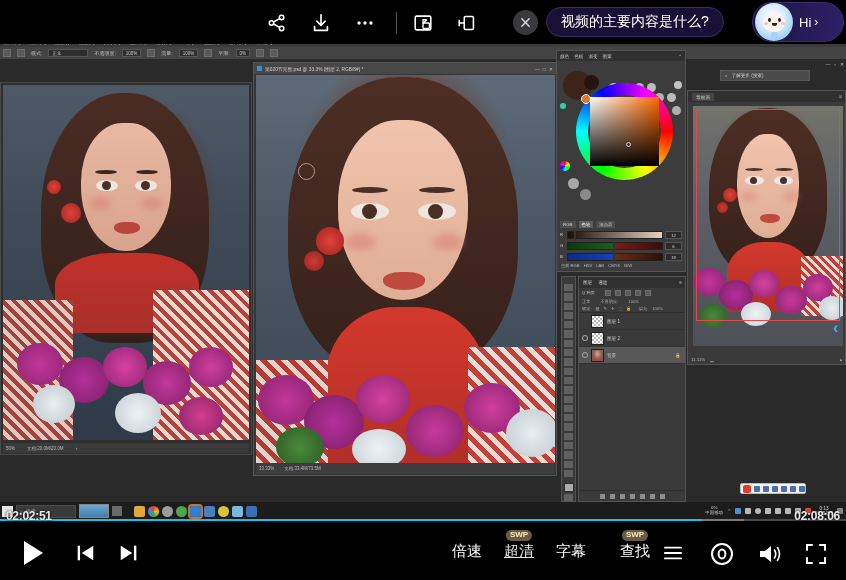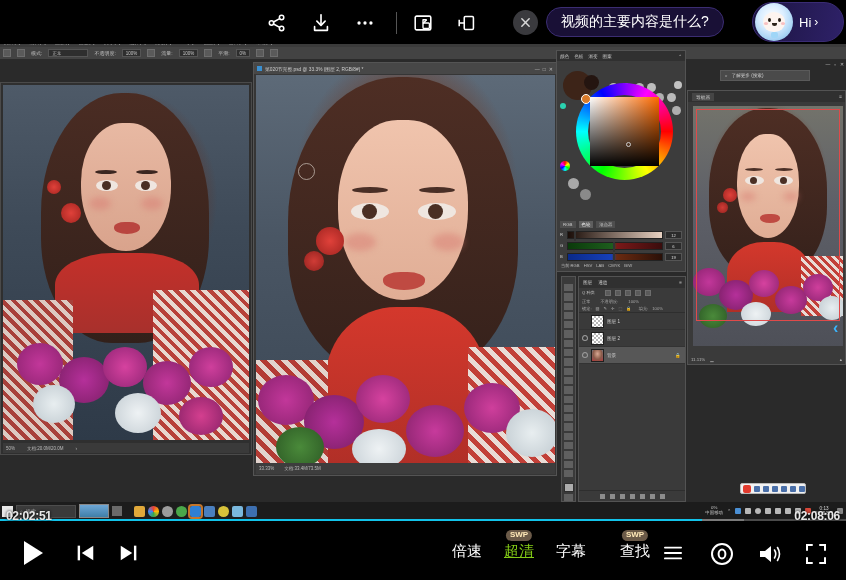--- a/index.html
+++ b/index.html
@@ -331,21 +331,21 @@
   }
   .ctl{ position:absolute; display:flex; align-items:center; justify-content:center; cursor:pointer; }
   .ctl-text{
     font-size:15px; color:#fff; position:absolute; top:20px; cursor:pointer; white-space:nowrap;
   }
   .swp-badge{
     position:absolute; top:-12px; left:50%; transform:translateX(-50%);
     background:#6b5a48; color:#ffe9b8; font-size:8px; font-weight:bold;
     border-radius:6px; padding:1px 4px; line-height:1.1; white-space:nowrap;
   }
-  #btn-hd{ color:#84cc16;text-decoration:underline; }
+  #btn-hd{ color:#e5e5e5;text-decoration:underline; }
 </style>
 </head>
 <body>
 
 <div id="video-frame">
 
   <div id="ps-menubar">
     <span>文件(F)</span>
     <span>编辑(E)</span>
     <span>图像(I)</span>

